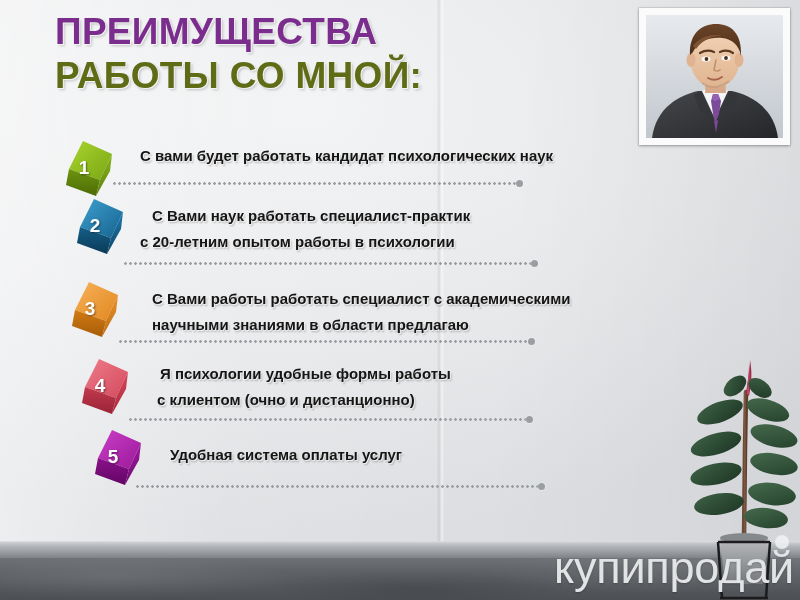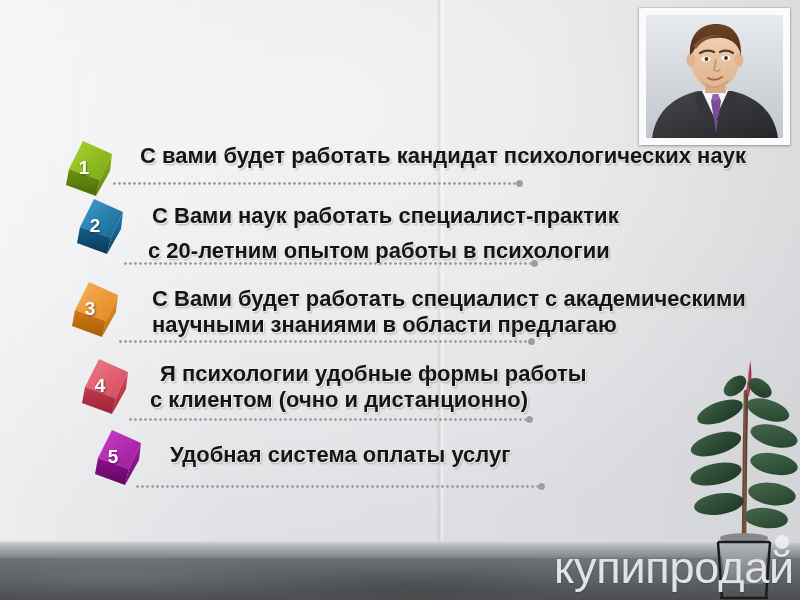--- a/index.html
+++ b/index.html
@@ -74,21 +74,21 @@
   .cube { position:absolute; width:62px; height:62px; }
   .cube .num {
     position:absolute; left:0; top:0; width:62px; height:62px;
     display:flex; align-items:center; justify-content:center;
     color:#ffffff; font-size:19px; font-weight:bold;
     text-shadow:1px 1px 2px rgba(0,0,0,0.45);
     transform:translate(-3px,-1px);
   }
   .rtext {
     position:absolute;
-    font-size:22px; font-weight:bold; color:#151515; line-height:23px;
+    font-size:15px; font-weight:bold; color:#151515; line-height:23px;
     white-space:nowrap;
     text-shadow:1px 1px 1px rgba(255,255,255,0.85), 1.5px 1.5px 2px rgba(0,0,0,0.28);
   }
   .dotline {
     position:absolute; height:3px;
     background-image:radial-gradient(circle, #9a9da1 45%, rgba(0,0,0,0) 50%);
     background-size:5px 3px; background-repeat:repeat-x;
   }
   .dotend {
     position:absolute; width:7px; height:7px; border-radius:50%;
@@ -231,20 +231,22 @@
       <path d="M70 45 L68 55 q3 2 6 0" stroke="#c2916c" stroke-width="1.6" fill="none" stroke-linecap="round"></path>
 
       <path d="M62 63 q7 4 14 -1" stroke="#a8634f" stroke-width="2" fill="none" stroke-linecap="round"></path>
 
       <path d="M56 68 q13 9 27 -2" stroke="rgba(180,135,105,0.45)" stroke-width="2" fill="none"></path>
     </svg>
   </div>
 </div>
 
 <div id="title">
+  <div class="title-line title-1">ПРЕИМУЩЕСТВА</div>
+  <div class="title-line title-2">РАБОТЫ СО МНОЙ:</div>
 </div>
 
 <div id="list">
 
   <div class="row">
     <div class="cube" style="left:56px; top:138px;">
       <svg width="62" height="62" viewBox="0 0 62 62">
         <defs>
           <linearGradient id="c1t" x1="0" y1="0" x2="1" y2="1">
               <stop offset="0%" stop-color="#a9d52e"></stop>
@@ -287,21 +289,21 @@
               <stop offset="100%" stop-color="#0d4668"></stop>
             </linearGradient>
         </defs>
         <path d="M27 3 L56 16 L44 42 L13 31 Z" fill="url(#c2t)"></path>
         <path d="M13 31 L44 42 L40 58 L10 47 Z" fill="url(#c2l)"></path>
         <path d="M44 42 L56 16 L54 33 L40 58 Z" fill="url(#c2r)"></path>
       </svg>
       <div class="num">2</div>
     </div>
     <div class="rtext" style="left:152px; top:204px;">С Вами наук работать специалист-практик</div>
-    <div class="rtext" style="left:148px; top:230px;margin-top:9px;">с 20-летним опытом работы в психологии</div>
+    <div class="rtext" style="left:140px; top:230px;">с 20-летним опытом работы в психологии</div>
     <div class="dotline" style="left:123px; top:262px; width:410px;"></div>
     <div class="dotend" style="left:531px; top:260px;"></div>
   </div>
 
   <div class="row">
     <div class="cube" style="left:62px; top:279px;">
       <svg width="62" height="62" viewBox="0 0 62 62">
         <defs>
           <linearGradient id="c3t" x1="0" y1="0" x2="1" y2="1">
               <stop offset="0%" stop-color="#f6b259"></stop>
@@ -315,21 +317,21 @@
               <stop offset="0%" stop-color="#e8902a"></stop>
               <stop offset="100%" stop-color="#c06f12"></stop>
             </linearGradient>
         </defs>
         <path d="M27 3 L56 16 L44 42 L13 31 Z" fill="url(#c3t)"></path>
         <path d="M13 31 L44 42 L40 58 L10 47 Z" fill="url(#c3l)"></path>
         <path d="M44 42 L56 16 L54 33 L40 58 Z" fill="url(#c3r)"></path>
       </svg>
       <div class="num">3</div>
     </div>
-    <div class="rtext" style="left:152px; top:287px;">С Вами будет работать специалист с академическими</div>
+    <div class="rtext" style="left:152px; top:287px;">С Вами работы работать специалист с академическими</div>
     <div class="rtext" style="left:152px; top:313px;">научными знаниями в области предлагаю</div>
     <div class="dotline" style="left:118px; top:340px; width:412px;"></div>
     <div class="dotend" style="left:528px; top:338px;"></div>
   </div>
 
   <div class="row">
     <div class="cube" style="left:72px; top:356px;">
       <svg width="62" height="62" viewBox="0 0 62 62">
         <defs>
           <linearGradient id="c4t" x1="0" y1="0" x2="1" y2="1">
@@ -345,21 +347,21 @@
               <stop offset="100%" stop-color="#a92b3e"></stop>
             </linearGradient>
         </defs>
         <path d="M27 3 L56 16 L44 42 L13 31 Z" fill="url(#c4t)"></path>
         <path d="M13 31 L44 42 L40 58 L10 47 Z" fill="url(#c4l)"></path>
         <path d="M44 42 L56 16 L54 33 L40 58 Z" fill="url(#c4r)"></path>
       </svg>
       <div class="num">4</div>
     </div>
     <div class="rtext" style="left:160px; top:362px;">Я психологии удобные формы работы</div>
-    <div class="rtext" style="left:150px; top:388px;">с клиентом (очно и дистанционно)</div>
+    <div class="rtext" style="left:157px; top:388px;">с клиентом (очно и дистанционно)</div>
     <div class="dotline" style="left:128px; top:418px; width:400px;"></div>
     <div class="dotend" style="left:526px; top:416px;"></div>
   </div>
 
   <div class="row">
     <div class="cube" style="left:85px; top:427px;">
       <svg width="62" height="62" viewBox="0 0 62 62">
         <defs>
           <linearGradient id="c5t" x1="0" y1="0" x2="1" y2="1">
               <stop offset="0%" stop-color="#c93fc7"></stop>

